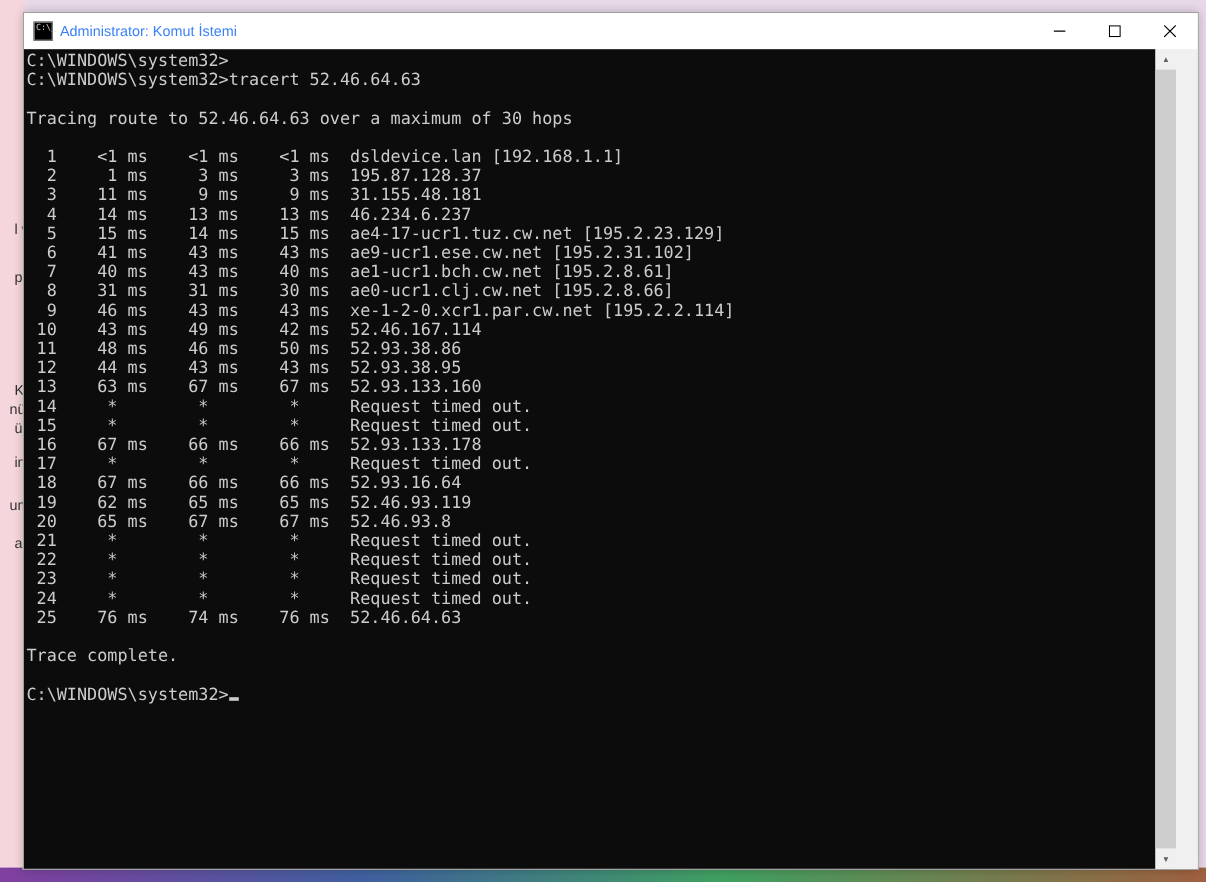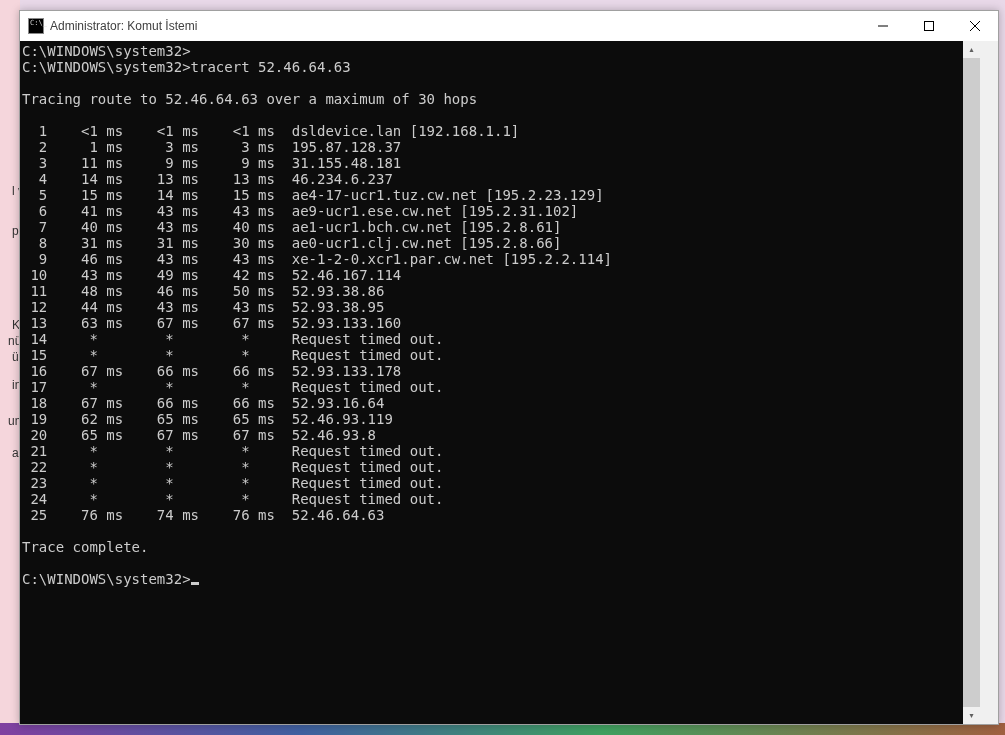--- a/index.html
+++ b/index.html
@@ -91,21 +91,21 @@
       font-size: 7px;
       font-family: Consolas, monospace;
       position: absolute;
       left: 1px;
       top: 1px;
       line-height: 7px;
     }
 
     .title-text {
       font-size: 12px;
-      color: #404040;
+      color: #3b82f6;
       flex: 1;
     }
 
     .caption-btns {
       display: flex;
       height: 30px;
     }
 
     .caption-btn {
       width: 46px;

